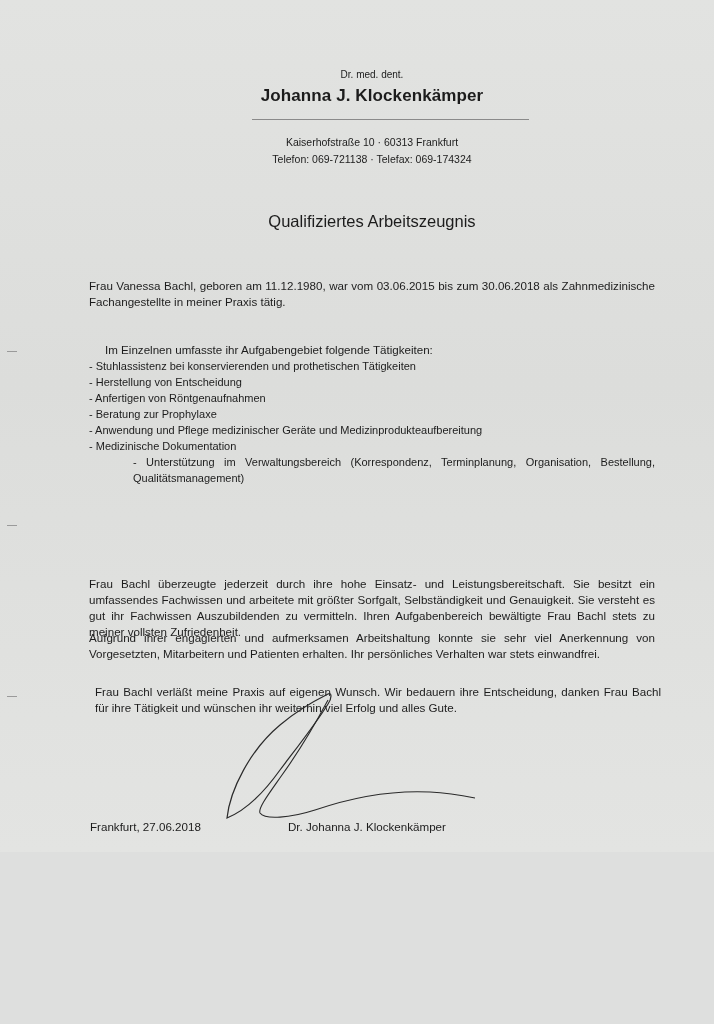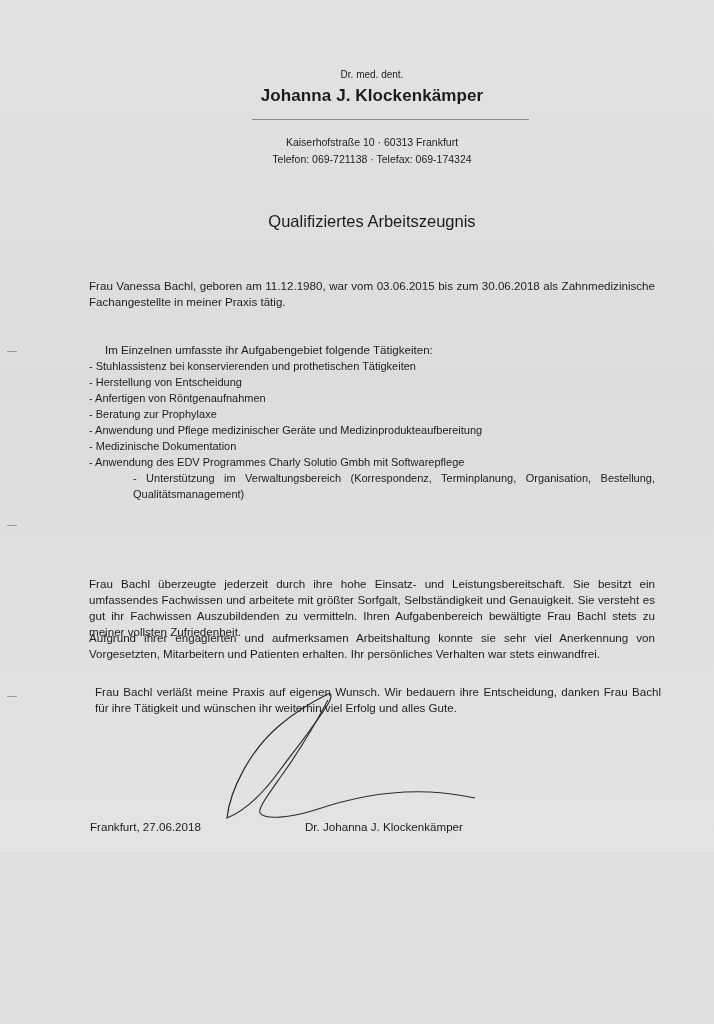--- a/index.html
+++ b/index.html
@@ -27,21 +27,21 @@
       font-size: 11.6px; line-height: 16px; text-align: justify;
     }
     #p1 { top: 278px; }
     #p2 { top: 326px; }
     #tasks { top: 358px; margin: 0; padding: 0; list-style: none; }
     #tasks li { font-size: 11px; line-height: 16px; }
     #p3 { top: 576px; }
     #p4 { top: 630px; }
     #p5 { top: 678px; }
     #place-date { left: 90px; top: 820px; font-size: 11.6px; }
-    #signer { left: 288px; top: 820px; font-size: 11.6px; margin-left: 17px; }
+    #signer { left: 288px; top: 820px; font-size: 11.6px; }
     #signature { left: 220px; top: 680px; }
     .fold-mark { left: 7px; width: 10px; height: 1px; background: #9a9a9a; }
   </style>
 </head>
 <body>
 
 <div class="page">
 
   <div class="fold-mark abs" style="top:351px"></div>
   <div class="fold-mark abs" style="top:525px"></div>
@@ -58,21 +58,20 @@
   <p id="p1" class="body-text" style="margin:0">Frau Vanessa Bachl, geboren am 11.12.1980, war vom 03.06.2015 bis zum 30.06.2018 als Zahnmedizinische Fachangestellte in meiner Praxis tätig.</p>
   <p id="p2" class="body-text" style="margin:16px">Im Einzelnen umfasste ihr Aufgabengebiet folgende Tätigkeiten:</p>
 
   <ul id="tasks" class="body-text">
     <li>- Stuhlassistenz bei konservierenden und prothetischen Tätigkeiten</li>
     <li>- Herstellung von Entscheidung</li>
     <li>- Anfertigen von Röntgenaufnahmen</li>
     <li>- Beratung zur Prophylaxe</li>
     <li>- Anwendung und Pflege medizinischer Geräte und Medizinprodukteaufbereitung</li>
     <li>- Medizinische Dokumentation</li>
-    <li>- Anwendung des EDV Programmes Charly Solutio Gmbh mit Softwarepflege</li>
     <li style="text-align: justify; margin-left: 44px;">- Unterstützung im Verwaltungsbereich (Korrespondenz, Terminplanung, Organisation, Bestellung, Qualitätsmanagement)</li>
   </ul>
 
   <p id="p3" class="body-text" style="margin:0">Frau Bachl überzeugte jederzeit durch ihre hohe Einsatz- und Leistungsbereitschaft. Sie besitzt ein umfassendes Fachwissen und arbeitete mit größter Sorfgalt, Selbständigkeit und Genauigkeit. Sie versteht es gut ihr Fachwissen Auszubildenden zu vermitteln. Ihren Aufgabenbereich bewältigte Frau Bachl stets zu meiner vollsten Zufriedenheit.</p>
   <p id="p4" class="body-text" style="margin:0">Aufgrund ihrer engagierten und aufmerksamen Arbeitshaltung konnte sie sehr viel Anerkennung von Vorgesetzten, Mitarbeitern und Patienten erhalten. Ihr persönliches Verhalten war stets einwandfrei.</p>
   <p id="p5" class="body-text" style="margin:6px">Frau Bachl verläßt meine Praxis auf eigenen Wunsch. Wir bedauern ihre Entscheidung, danken Frau Bachl für ihre Tätigkeit und wünschen ihr weiterhin viel Erfolg und alles Gute.</p>
 
   <svg id="signature" class="abs" width="280" height="150" viewBox="0 0 280 150">
     <path d="M7,138 C10,110 30,70 60,45 C80,28 100,18 108,14 C112,12 112,18 108,24 C95,45 75,70 60,90 C40,118 22,132 7,138 Z" fill="none" stroke="#2a2a2a" stroke-width="1.2"></path>
     <path d="M108,20 C100,35 80,70 62,95 C48,115 38,128 40,133 C45,140 70,138 95,130 C130,118 170,110 210,112 C230,113 245,116 255,118" fill="none" stroke="#2a2a2a" stroke-width="1.1"></path>

